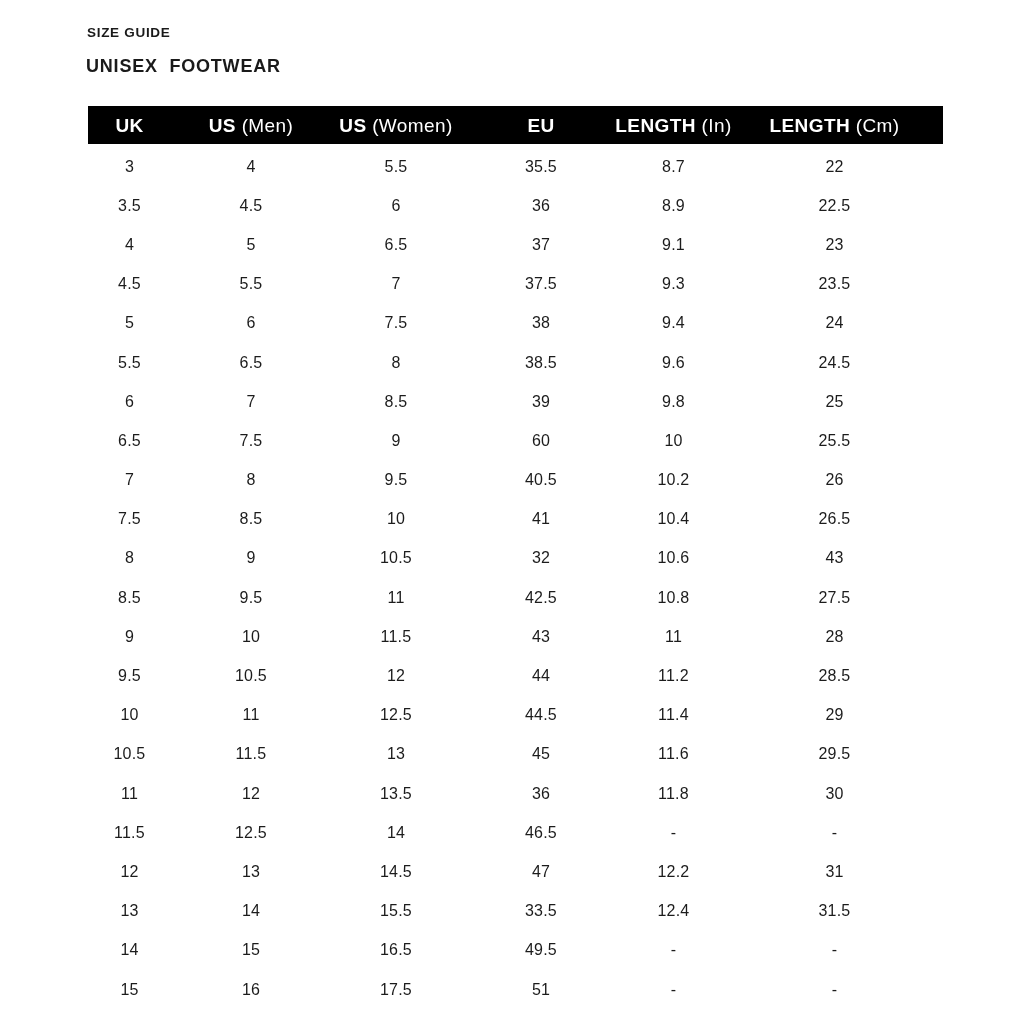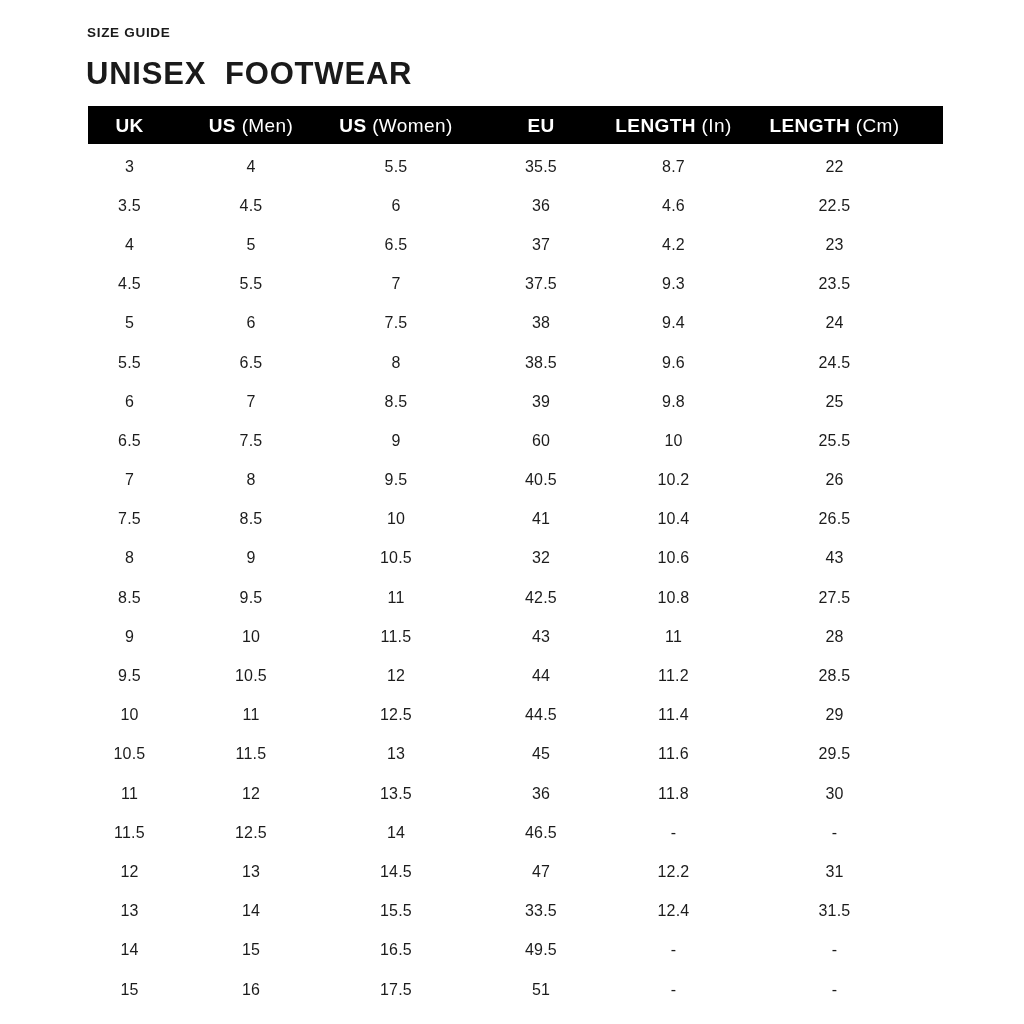--- a/index.html
+++ b/index.html
@@ -20,21 +20,21 @@
     font-size: 13.5px;
     font-weight: 700;
     letter-spacing: 0.7px;
     color: #1a1a1a;
   }
   .title {
     position: absolute;
     left: 86px;
     top: 56px;
     margin: 0;
-    font-size: 31px;
+    font-size: 18px;
     font-weight: 700;
     letter-spacing: 0.8px;
     color: #1a1a1a;
     white-space: pre;
   }
   .thead {
     position: absolute;
     left: 88px;
     top: 106px;
     width: 855px;
@@ -98,29 +98,29 @@
         <div class="td">5.5</div>
         <div class="td">35.5</div>
         <div class="td">8.7</div>
         <div class="td">22</div>
       </div>
       <div class="tr">
         <div class="td">3.5</div>
         <div class="td">4.5</div>
         <div class="td">6</div>
         <div class="td">36</div>
-        <div class="td">4.6</div>
+        <div class="td">8.9</div>
         <div class="td">22.5</div>
       </div>
       <div class="tr">
         <div class="td">4</div>
         <div class="td">5</div>
         <div class="td">6.5</div>
         <div class="td">37</div>
-        <div class="td">4.2</div>
+        <div class="td">9.1</div>
         <div class="td">23</div>
       </div>
       <div class="tr">
         <div class="td">4.5</div>
         <div class="td">5.5</div>
         <div class="td">7</div>
         <div class="td">37.5</div>
         <div class="td">9.3</div>
         <div class="td">23.5</div>
       </div>

